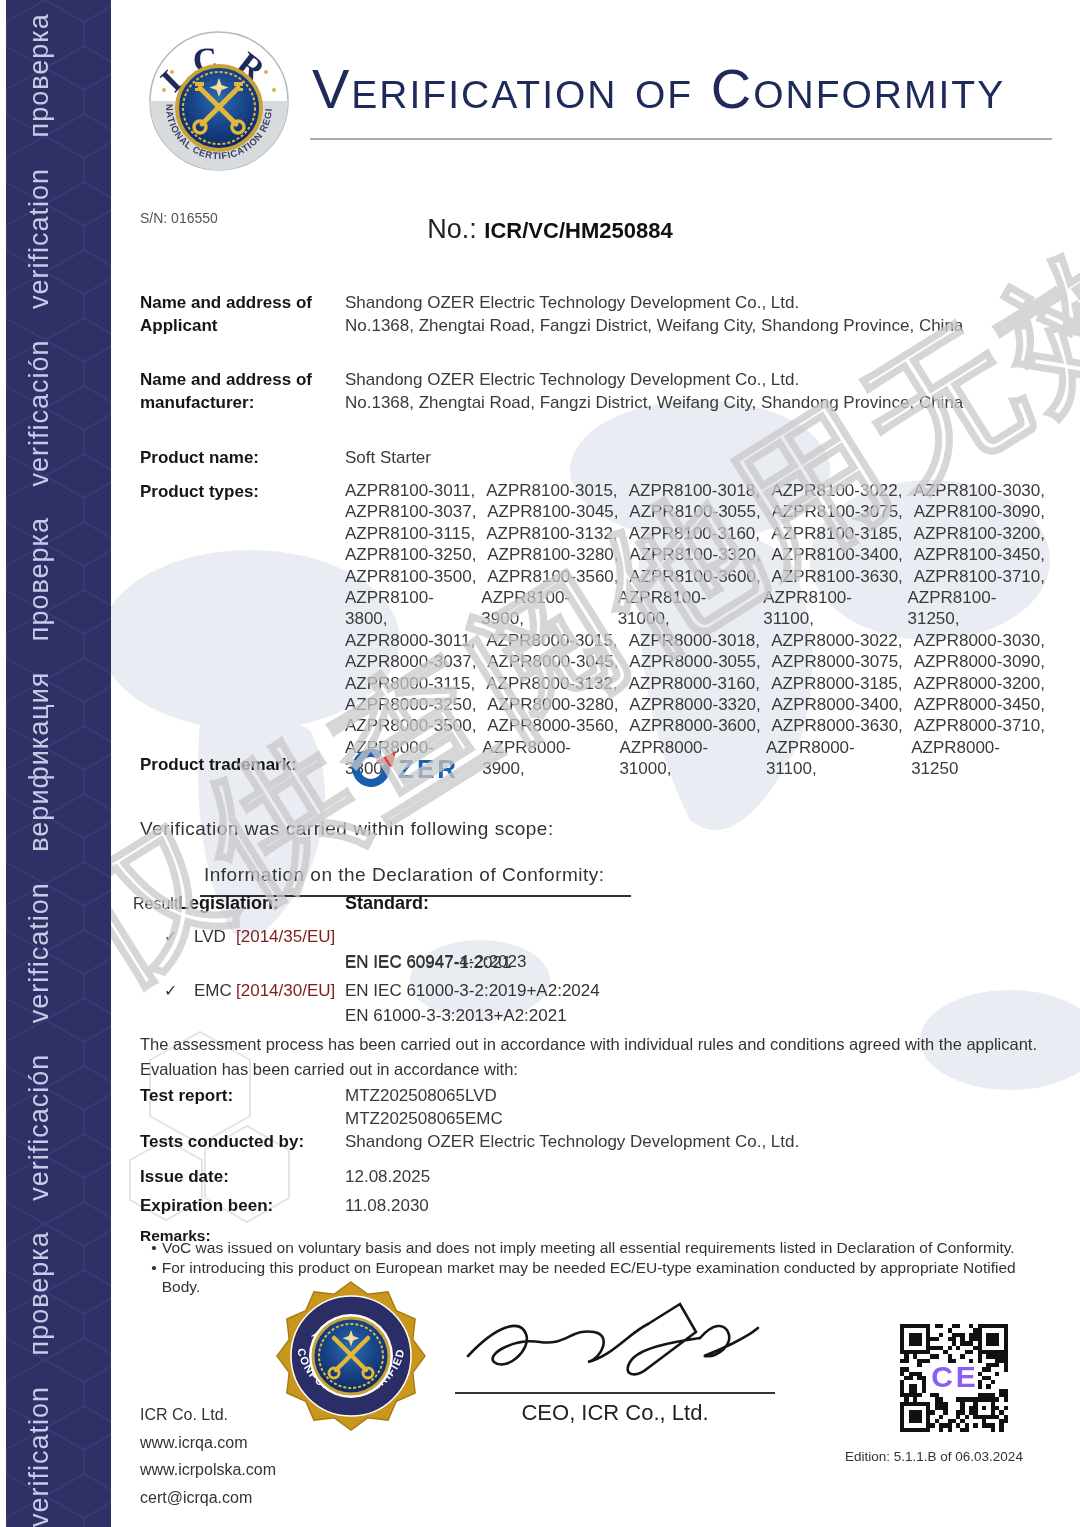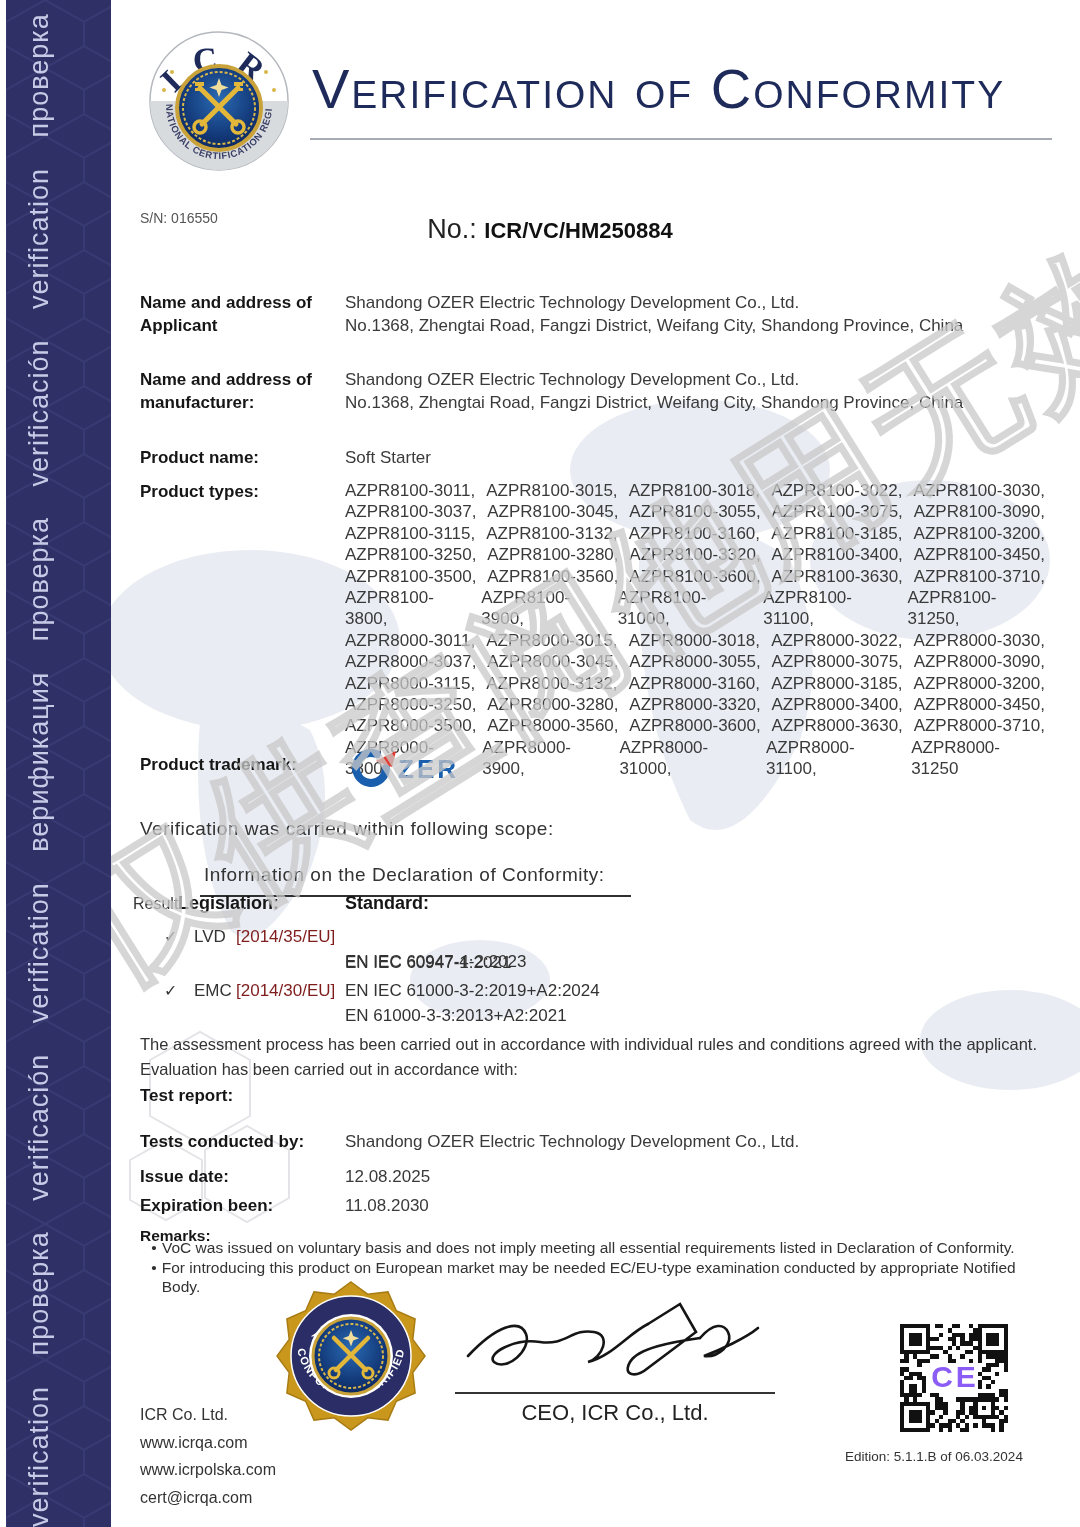--- a/index.html
+++ b/index.html
@@ -269,20 +269,24 @@
 
   <div class="chk" style="top:981px">✓</div>
   <div class="leg-name" style="top:981px">EMC</div>
   <div class="leg-dir" style="top:981px">[2014/30/EU]</div>
   <div class="std-line" style="top:981px">EN IEC 61000-3-2:2019+A2:2024</div>
   <div class="std-line" style="top:1006px">EN 61000-3-3:2013+A2:2021</div>
 
   <div class="para">The assessment process has been carried out in accordance with individual rules and conditions agreed with the applicant. Evaluation has been carried out in accordance with:</div>
 
   <div class="lbl" style="top:1084px;width:205px">Test report:</div>
+  <div class="val" style="top:1084px">
+    <div>MTZ202508065LVD</div>
+    <div>MTZ202508065EMC</div>
+  </div>
   <div class="lbl" style="top:1130px;width:205px">Tests conducted by:</div>
   <div class="val" style="top:1130px">Shandong OZER Electric Technology Development Co., Ltd.</div>
   <div class="lbl" style="top:1165px">Issue date:</div>
   <div class="val" style="top:1165px">12.08.2025</div>
   <div class="lbl" style="top:1194px">Expiration been:</div>
   <div class="val" style="top:1194px">11.08.2030</div>
 
   <div class="remarks-lbl">Remarks:</div>
   <div class="remarks">
     <div class="li">

